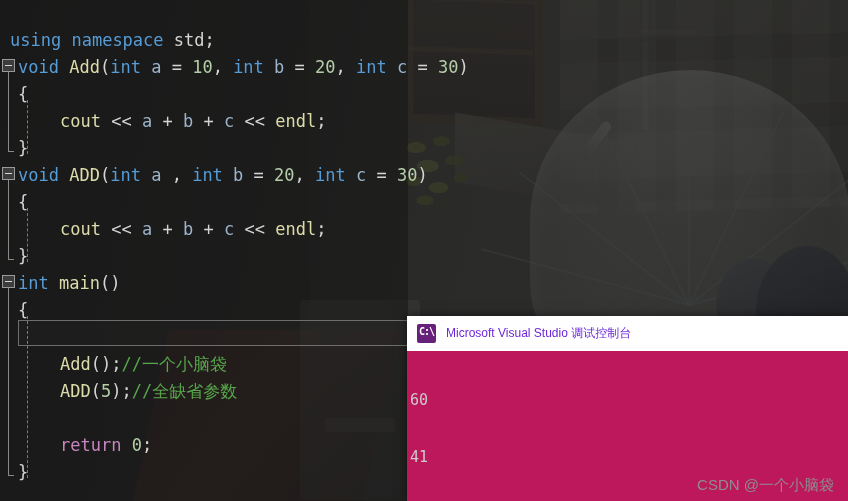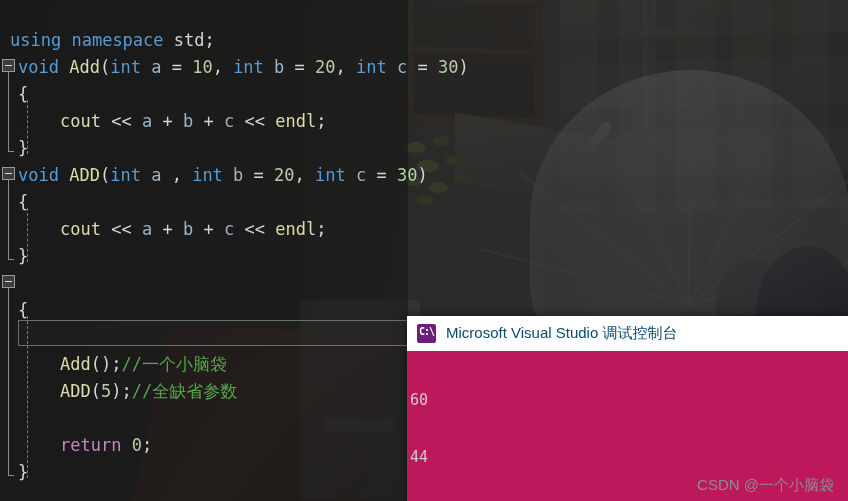--- a/index.html
+++ b/index.html
@@ -274,22 +274,22 @@
     left: 0; right: 0; top: 2px;
     text-align: center;
     font-family: "DejaVu Sans Mono", monospace;
     font-size: 10px;
     font-weight: bold;
     color: #ffffff;
     letter-spacing: -1px;
   }
   #console-title {
     font-family: "Liberation Sans", sans-serif;
-    font-size: 15px;
-    color: #0c4a6e;
+    font-size: 12px;
+    color: #6d28d9;
     white-space: nowrap;
   }
   #console-body {
     height: 174px;
     background: #be185d;
     color: #cccccc;
     font-family: "DejaVu Sans Mono", monospace;
     font-size: 15px;
     line-height: 19px;
     padding: 2px 0 0 3px;
@@ -378,20 +378,21 @@
     <div class="code-line" style="top:135px; padding-left:18px;"><span class="t-plain">}</span></div>
 
     <div class="code-line" style="top:162px; padding-left:18px;"><span class="t-kw">void</span> <span class="t-fn">ADD</span><span class="t-plain">(</span><span class="t-kw">int</span> <span class="t-var">a</span> <span class="t-plain">,</span> <span class="t-kw">int</span> <span class="t-var">b</span> <span class="t-op">=</span> <span class="t-num">20</span><span class="t-plain">,</span> <span class="t-kw">int</span> <span class="t-var">c</span> <span class="t-op">=</span> <span class="t-num">30</span><span class="t-plain">)</span></div>
 
     <div class="code-line" style="top:189px; padding-left:18px;"><span class="t-plain">{</span></div>
 
     <div class="code-line" style="top:216px; padding-left:60px;"><span class="t-fn">cout</span> <span class="t-op">&lt;&lt;</span> <span class="t-var">a</span> <span class="t-op">+</span> <span class="t-var">b</span> <span class="t-op">+</span> <span class="t-var">c</span> <span class="t-op">&lt;&lt;</span> <span class="t-fn">endl</span><span class="t-plain">;</span></div>
 
     <div class="code-line" style="top:243px; padding-left:18px;"><span class="t-plain">}</span></div>
 
+    <div class="code-line" style="top:270px; padding-left:18px;"><span class="t-kw">int</span> <span class="t-fn">main</span><span class="t-plain">(</span><span class="t-plain">)</span></div>
 
     <div class="code-line" style="top:297px; padding-left:18px;"><span class="t-plain">{</span></div>
 
     <div class="code-line" style="top:324px; padding-left:60px;"></div>
 
     <div class="code-line" style="top:351px; padding-left:60px;"><span class="t-fn">Add</span><span class="t-plain">(</span><span class="t-plain">)</span><span class="t-plain">;</span><span class="t-cmt">//一个小脑袋</span></div>
 
     <div class="code-line" style="top:378px; padding-left:60px;"><span class="t-fn">ADD</span><span class="t-plain">(</span><span class="t-num">5</span><span class="t-plain">)</span><span class="t-plain">;</span><span class="t-cmt">//全缺省参数</span></div>
 
     <div class="code-line" style="top:405px; padding-left:60px;"></div>
@@ -403,21 +404,21 @@
 
   <div id="console">
     <div id="console-titlebar">
       <div id="console-icon">
         <span class="glyph">C:\</span>
       </div>
       <div id="console-title">Microsoft Visual Studio 调试控制台</div>
     </div>
     <div id="console-body">
       <div class="con-line">60</div>
-      <div class="con-line">44</div>
+      <div class="con-line">41</div>
       
       
       
     </div>
   </div>
 
   <div id="watermark">CSDN @一个小脑袋</div>
 
 </div>
 

